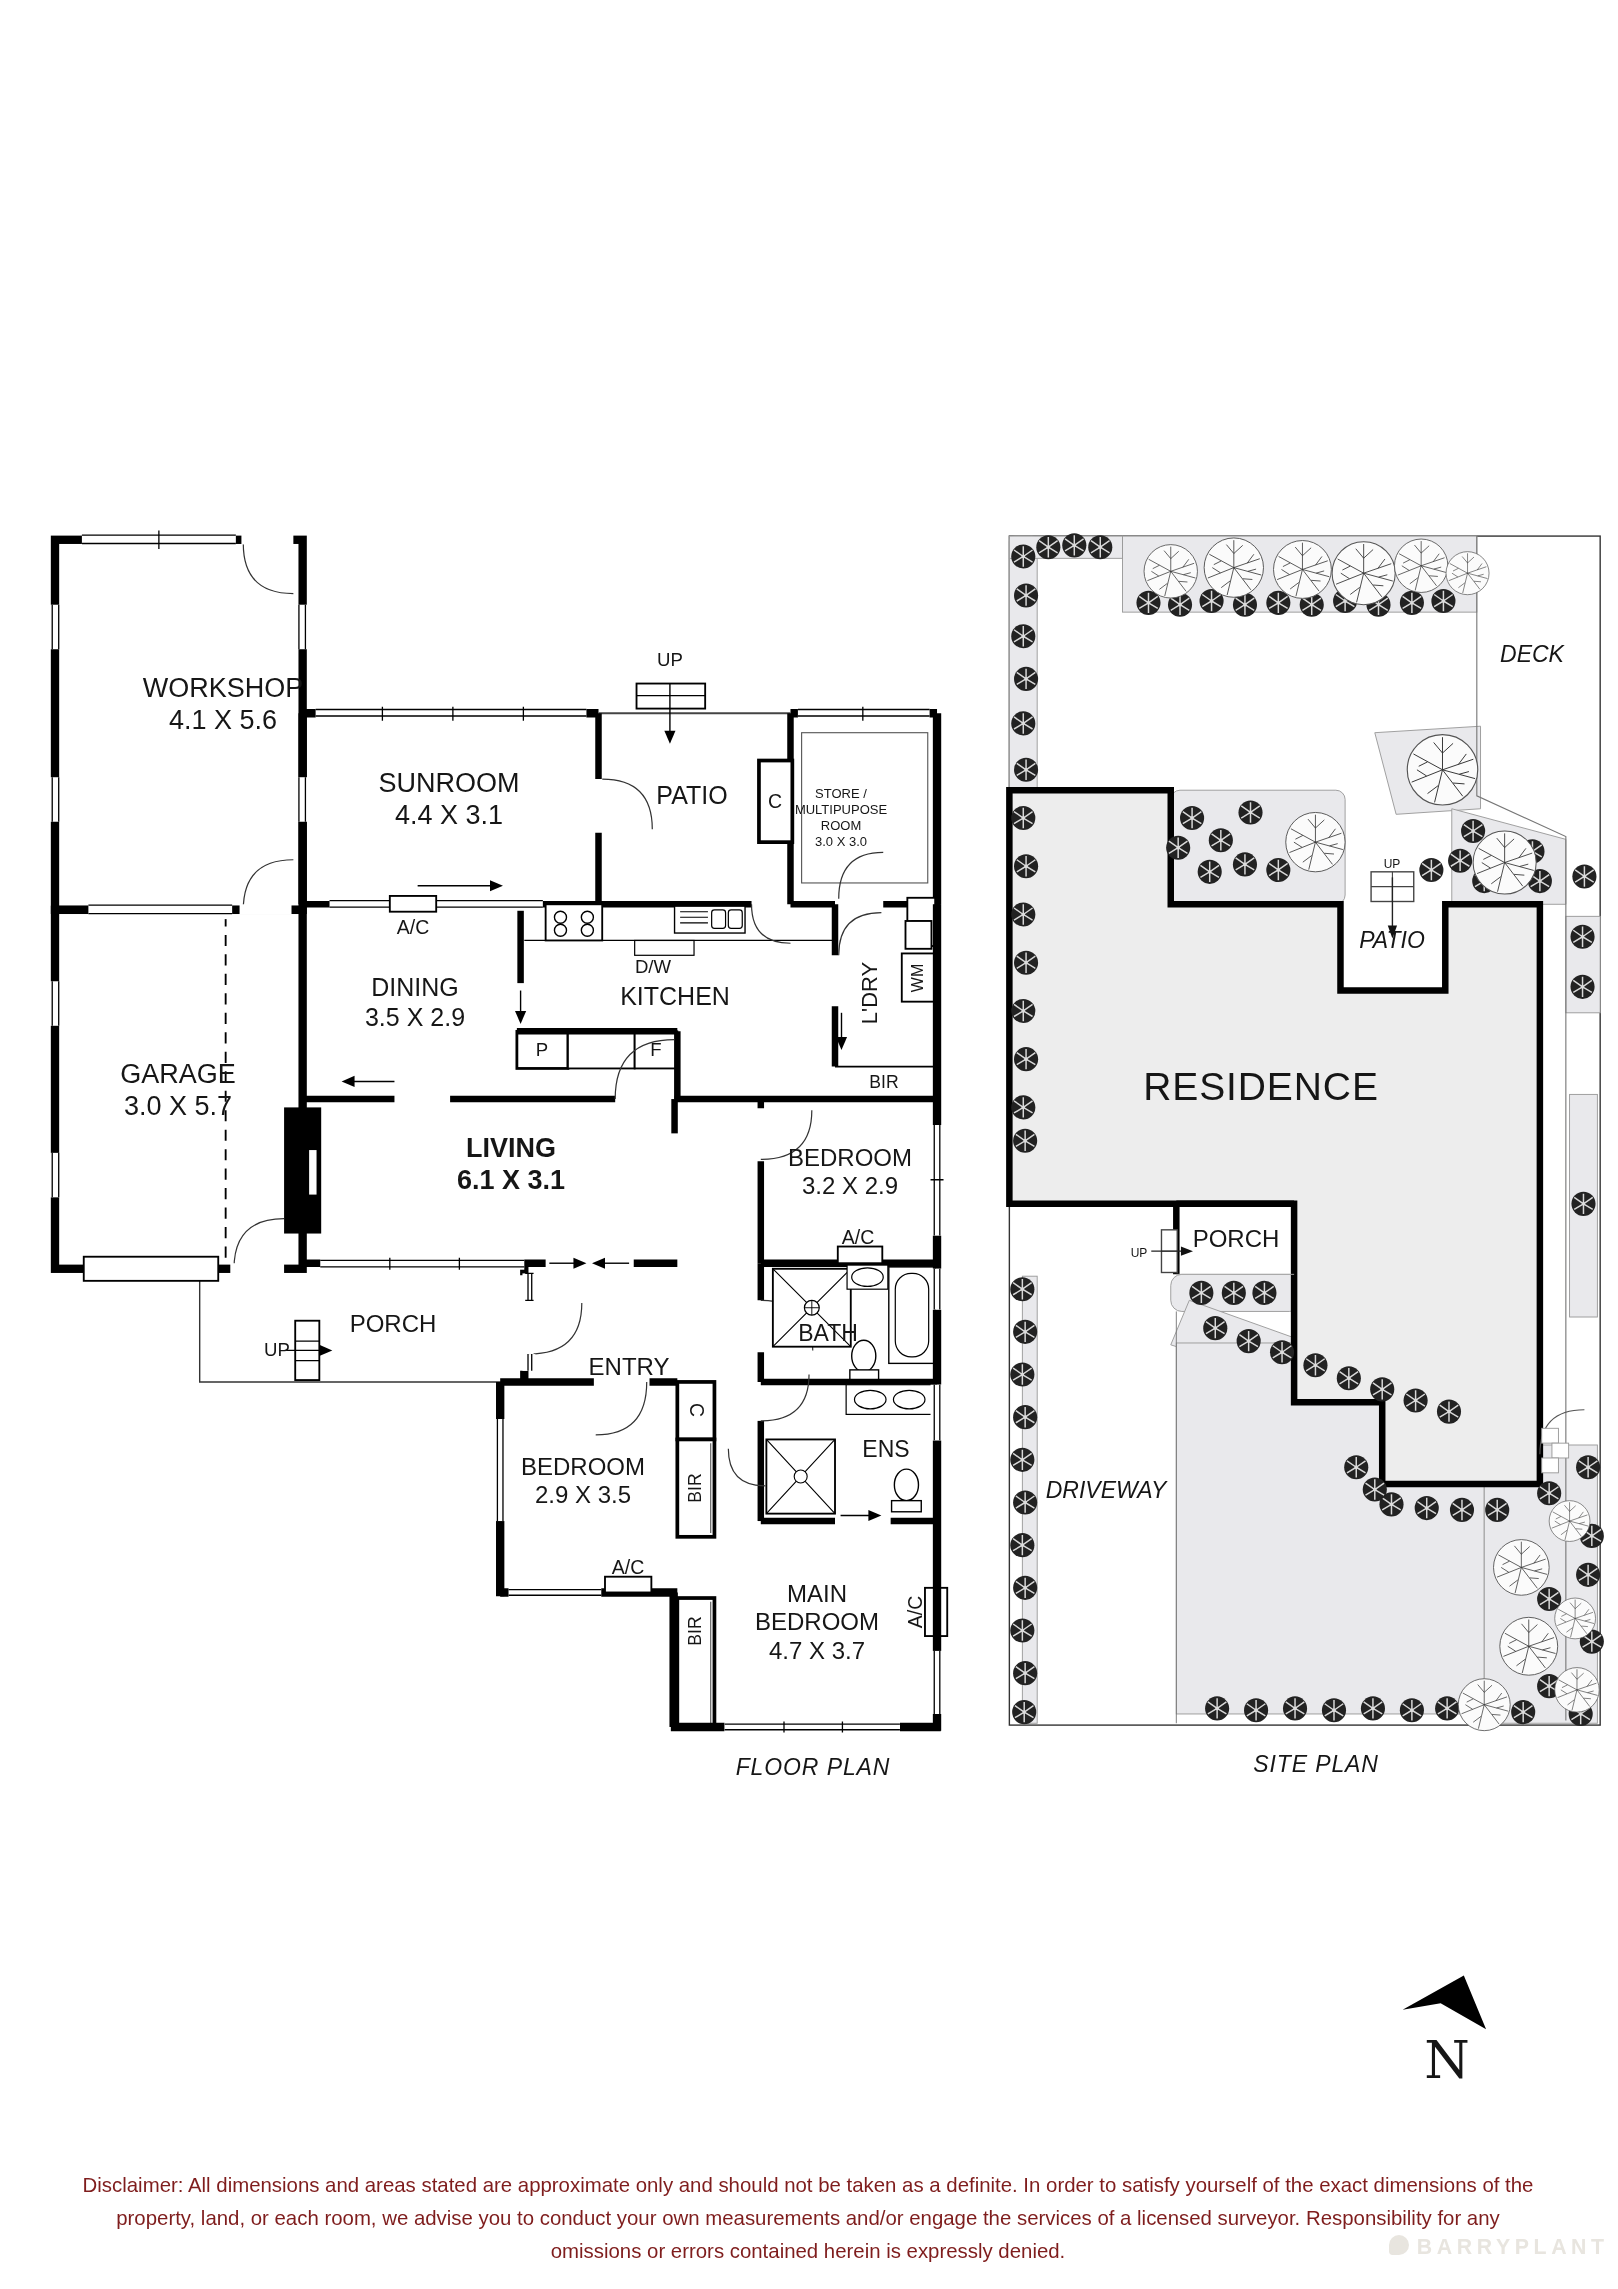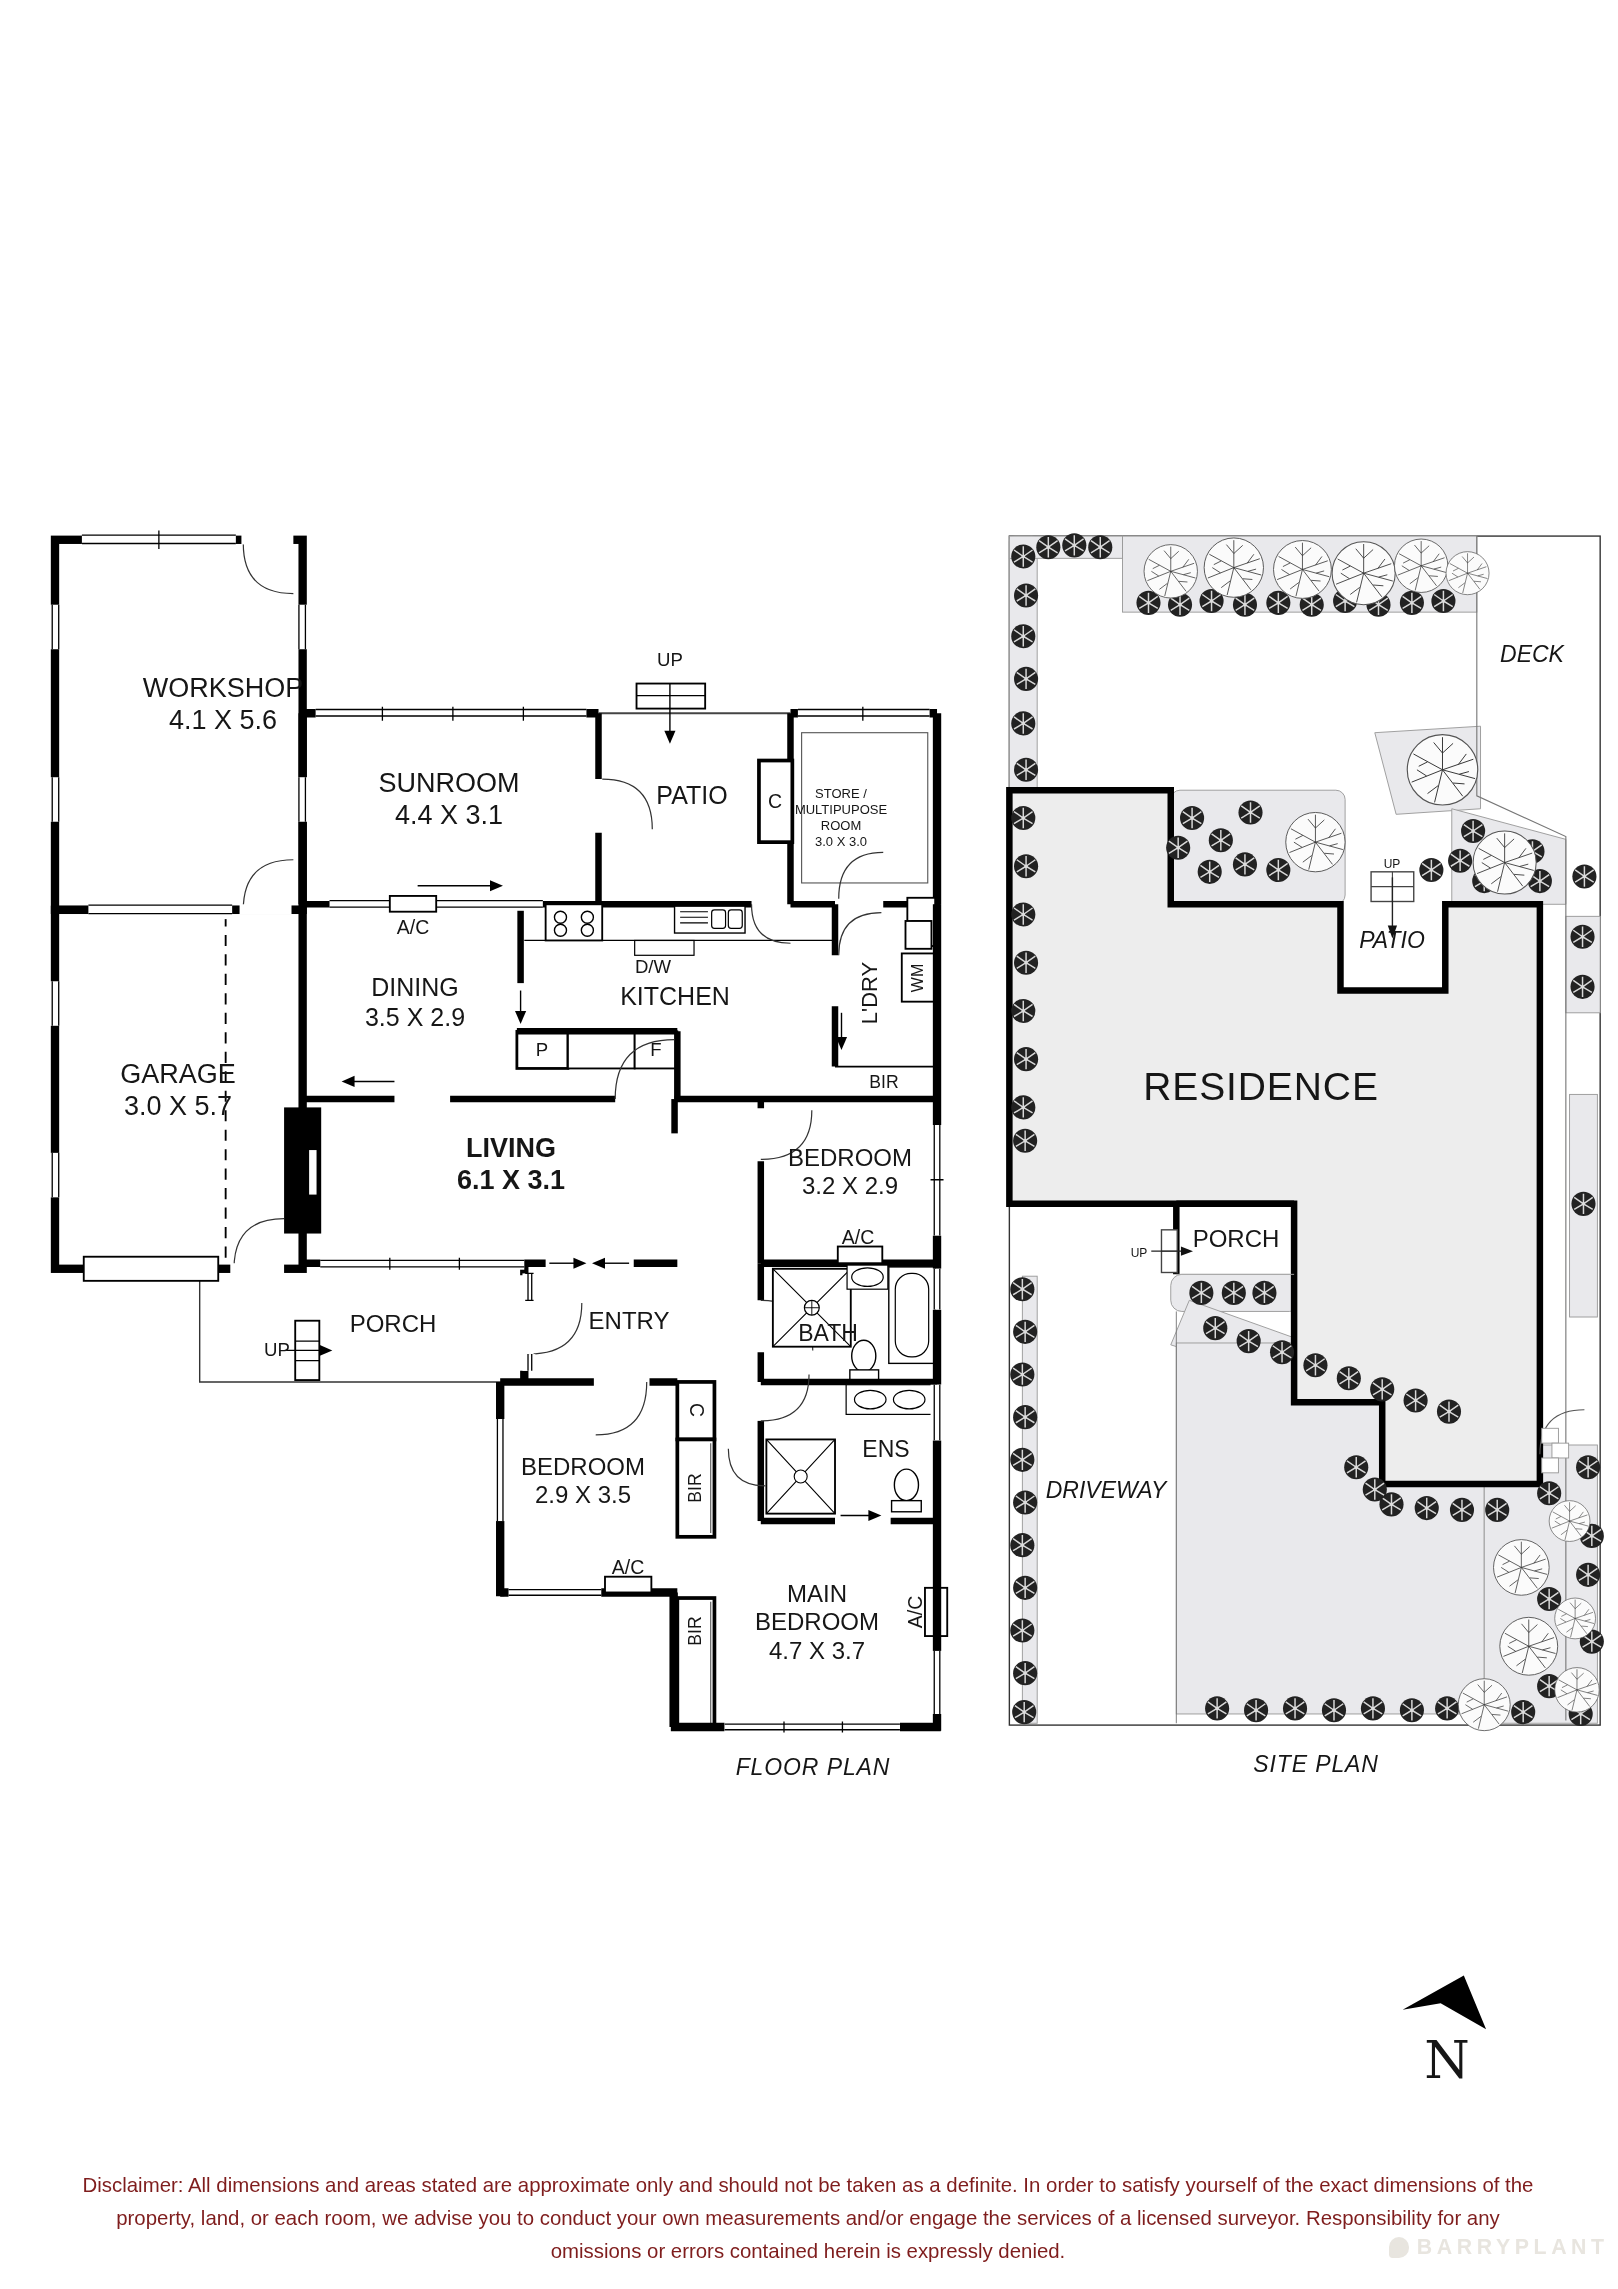--- a/index.html
+++ b/index.html
@@ -12,21 +12,21 @@
   .r-90{transform:translate(-50%,-50%) rotate(-90deg);}
   .r90{transform:translate(-50%,-50%) rotate(90deg);}
   .f29{font-size:27px;} .f27{font-size:25px;} .f26{font-size:24px;} .f25{font-size:23px;}
   .f24{font-size:22px;} .f21{font-size:19.5px;} .f20{font-size:18.6px;} .f19{font-size:17.6px;}
   .f17{font-size:16px;} .f13{font-size:12px;} .f28{font-size:23px;font-style:italic;}
   .store{font-size:13px;line-height:1.24;}
   .residence{font-size:39px;letter-spacing:0.9px;}
   .ntxt{font-family:"DejaVu Serif","Liberation Serif",serif;font-size:52px;}
   #disclaimer{position:absolute;left:82px;top:2169px;width:1452px;text-align:center;
               font-size:20.4px;line-height:1.62;color:#7f1d1d;}
-  #watermark{position:absolute;left:1389px;top:2235px;display:flex;align-items:center;gap:7.4px;
+  #watermark{position:absolute;left:1389px;top:2235px;display:flex;gap:7.4px;
              color:#e8e5df;font-weight:bold;font-size:21.3px;letter-spacing:4.6px;}
   #watermark .leaf{width:20.4px;height:20.4px;background:#e8e5df;border-radius:50% 50% 50% 3.7px;}
 </style>
 </head>
 <body>
 
 <div id="canvas">
 
 <svg width="1619" height="2289" viewBox="0 0 1745 2468">
   <defs>
@@ -428,21 +428,21 @@
 <div class="lbl f29" style="left:511px;top:1165px;font-weight:bold;">
   <span>LIVING</span>
       <span>6.1 X 3.1</span>
 </div>
 <div class="lbl f26" style="left:850px;top:1172px;">
   <span>BEDROOM</span>
       <span>3.2 X 2.9</span>
 </div>
 <div class="lbl f21" style="left:858px;top:1237px;">A/C</div>
 <div class="lbl f26" style="left:393px;top:1324px;">PORCH</div>
-<div class="lbl f26" style="left:629px;top:1321px;">ENTRY</div>
+<div class="lbl f26" style="left:629px;top:1367px;">ENTRY</div>
 <div class="lbl f20" style="left:277px;top:1350px;">UP</div>
 <div class="lbl f25" style="left:828px;top:1334px;">BATH</div>
 <div class="lbl f25" style="left:886px;top:1450px;">ENS</div>
 <div class="lbl f26" style="left:583px;top:1481px;">
   <span>BEDROOM</span>
       <span>2.9 X 3.5</span>
 </div>
 <div class="lbl f21" style="left:628px;top:1567px;">A/C</div>
 <div class="lbl f21 r90" style="left:696px;top:1410px;">C</div>
 <div class="lbl f19 r-90" style="left:695px;top:1488px;">BIR</div>

